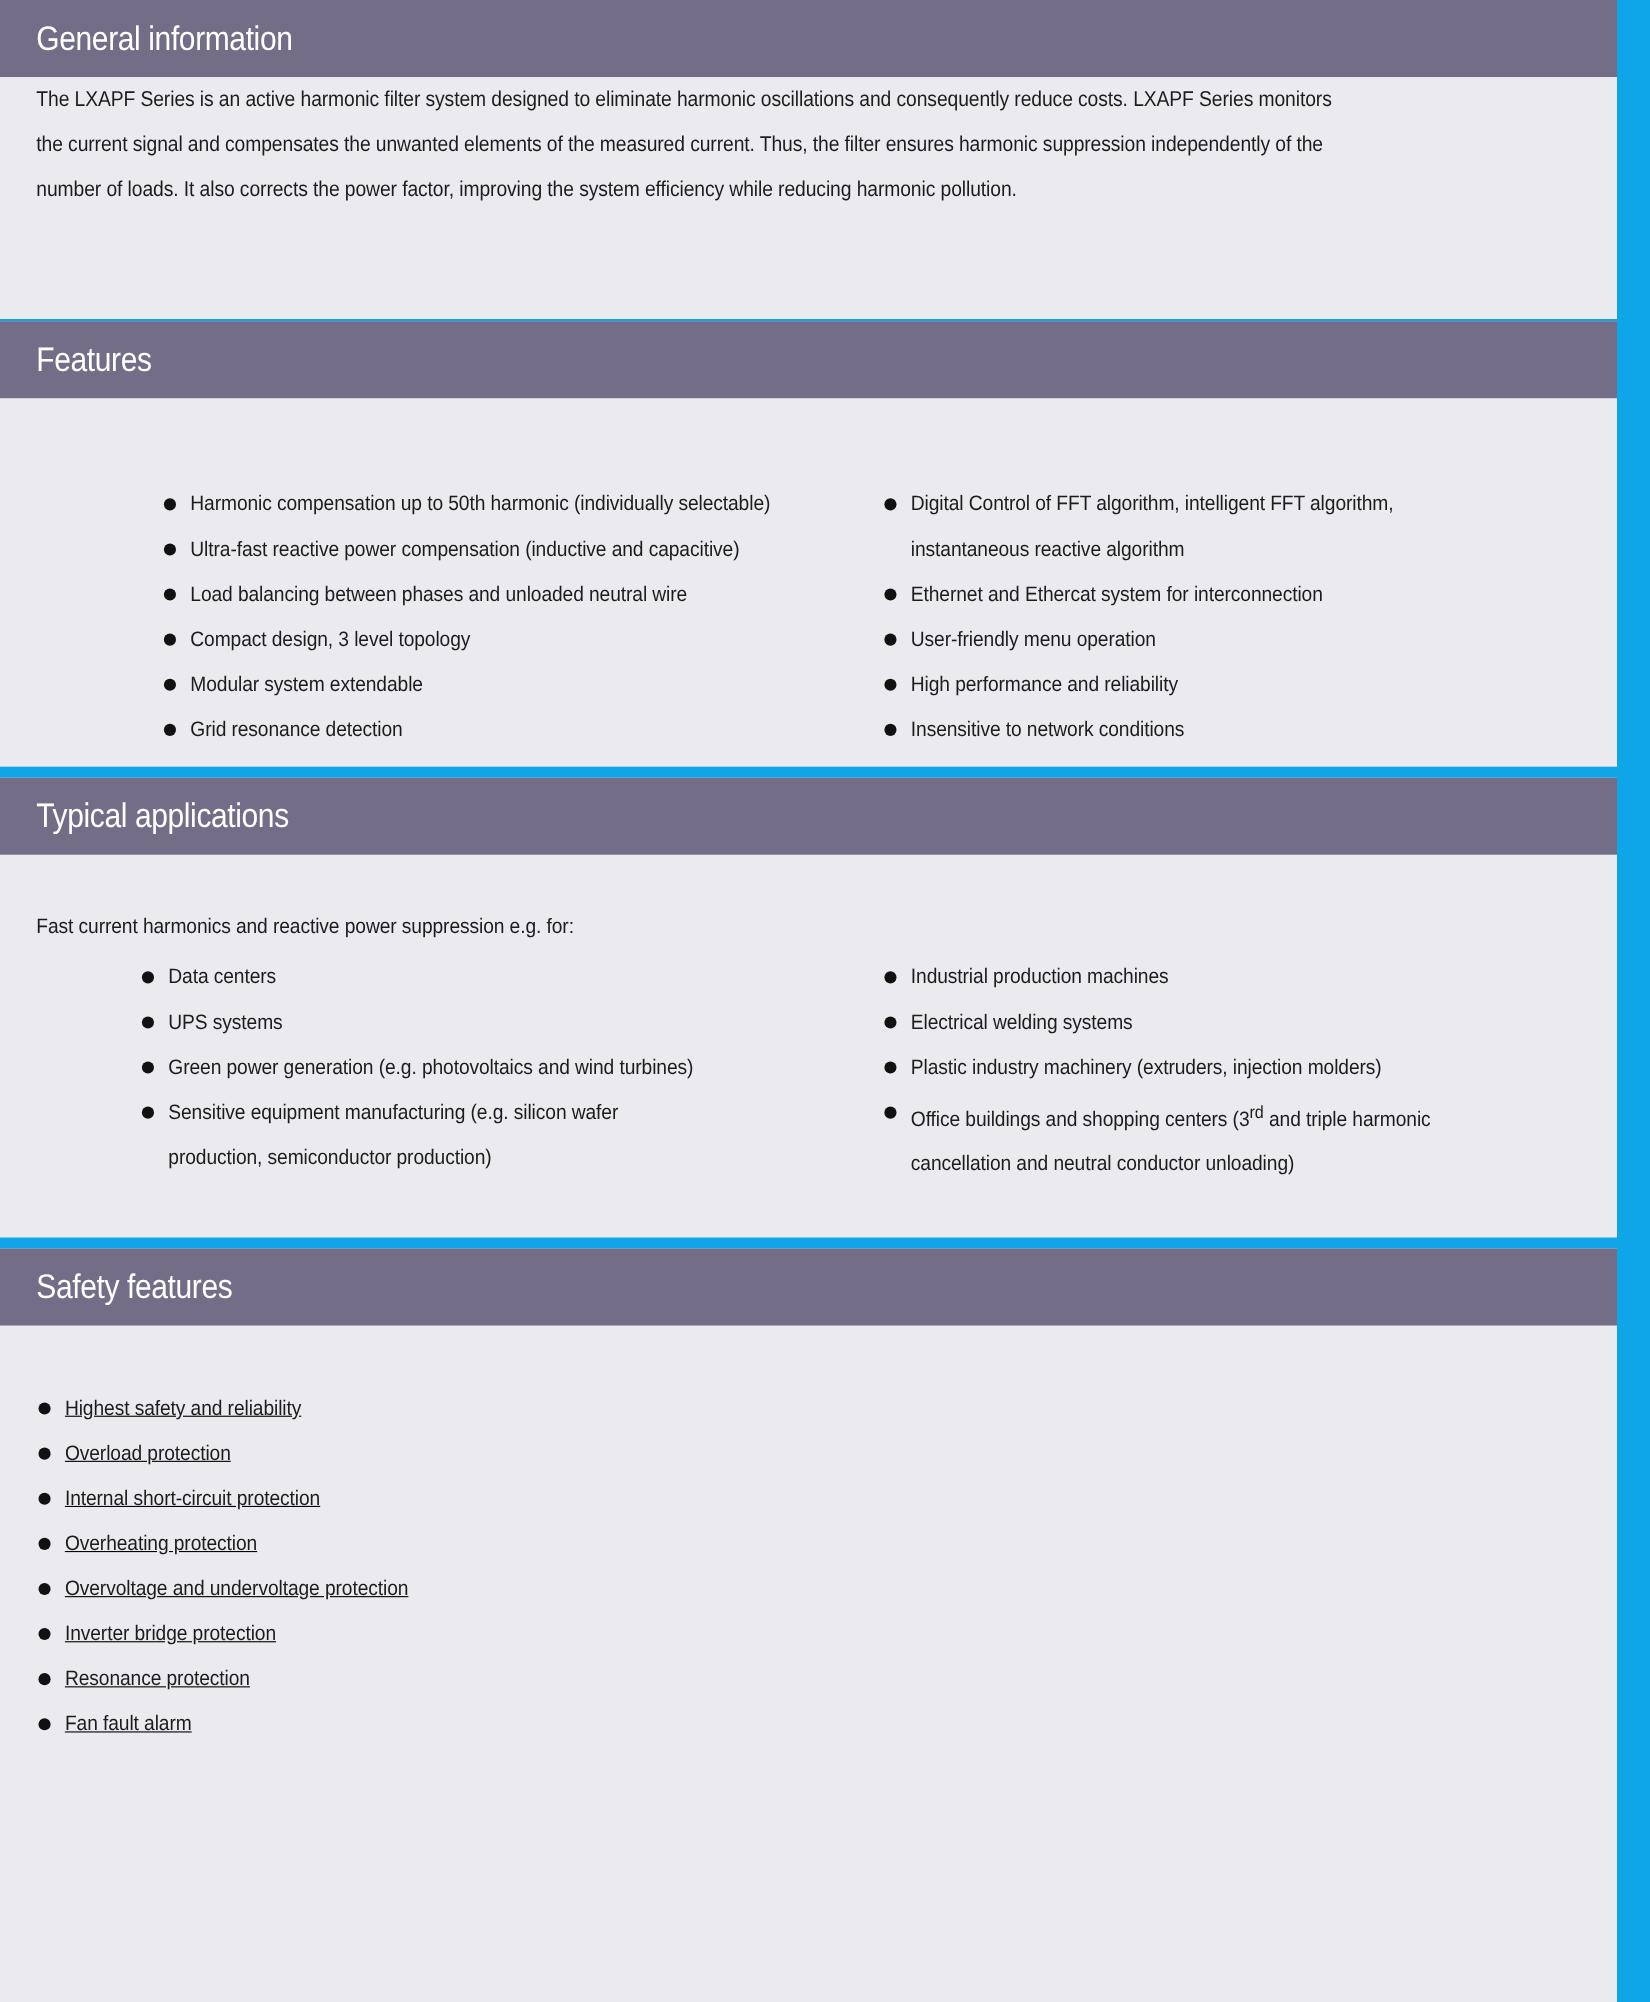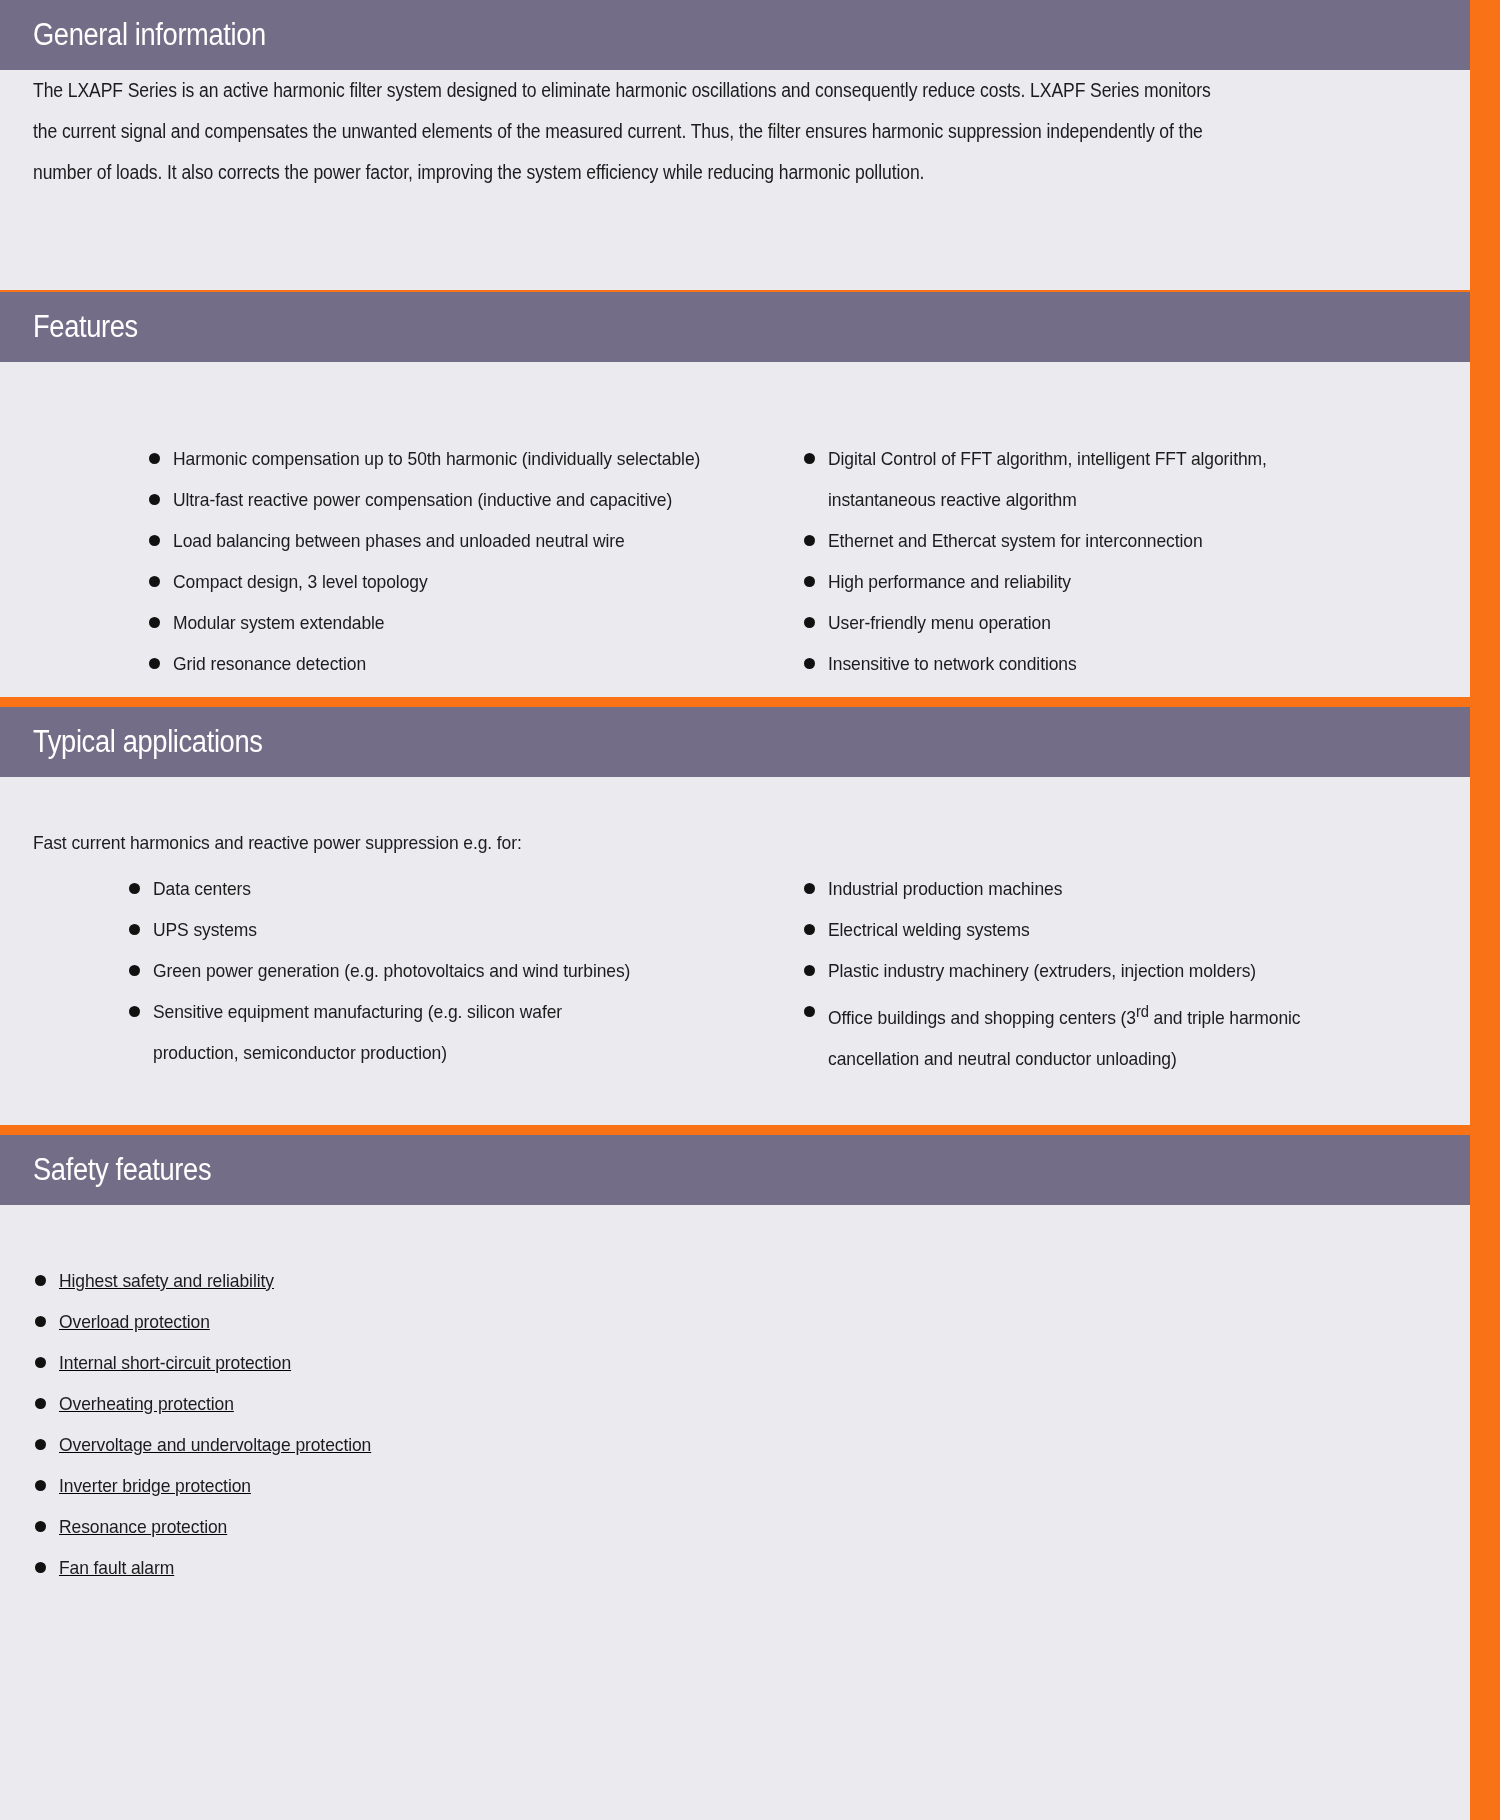--- a/index.html
+++ b/index.html
@@ -8,21 +8,21 @@
     width: 1500px;
     height: 1820px;
     background: #ffffff;
     font-family: "Liberation Sans", sans-serif;
     overflow: hidden;
   }
   .page {
     position: relative;
     width: 1500px;
     height: 1820px;
-    background: #f97316;
+    background: #0ea5e9;
   }
   
   .section {
     position: absolute;
     left: 0;
     width: 1470px;
     background: #eaeaef;
   }
   .section-header {
     background: #736d87;
@@ -165,25 +165,25 @@
             <li style="padding-right:10px;">
                 <span class="bullet"></span>
                 <span class="cont">Digital Control of FFT algorithm, intelligent FFT algorithm, instantaneous reactive algorithm</span>
               </li>
             <li>
                 <span class="bullet"></span>
                 <span class="cont">Ethernet and Ethercat system for interconnection</span>
               </li>
             <li>
                 <span class="bullet"></span>
+                <span class="cont">User-friendly menu operation</span>
+              </li>
+            <li>
+                <span class="bullet"></span>
                 <span class="cont">High performance and reliability</span>
-              </li>
-            <li>
-                <span class="bullet"></span>
-                <span class="cont">User-friendly menu operation</span>
               </li>
             <li>
                 <span class="bullet"></span>
                 <span class="cont">Insensitive to network conditions</span>
               </li>
           </ul>
         </div>
       </div>
     </div>
   </div>

